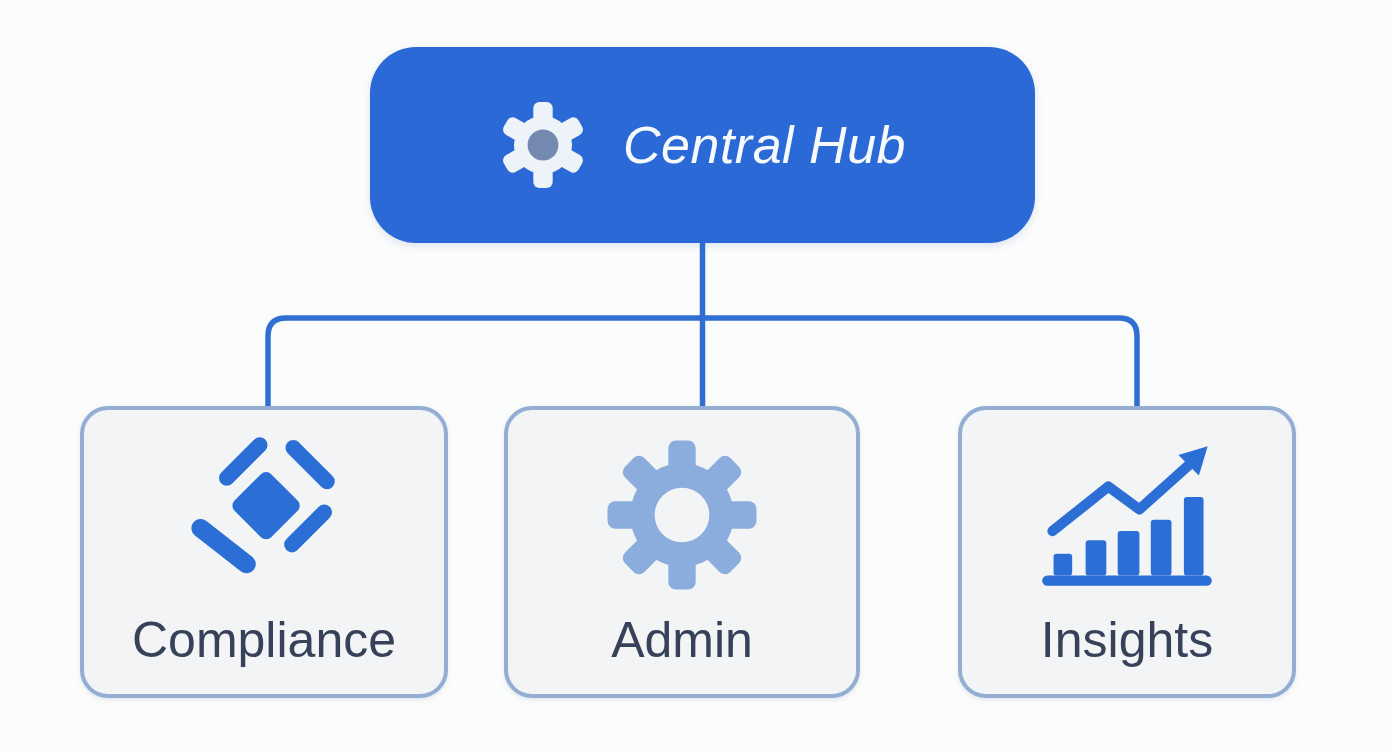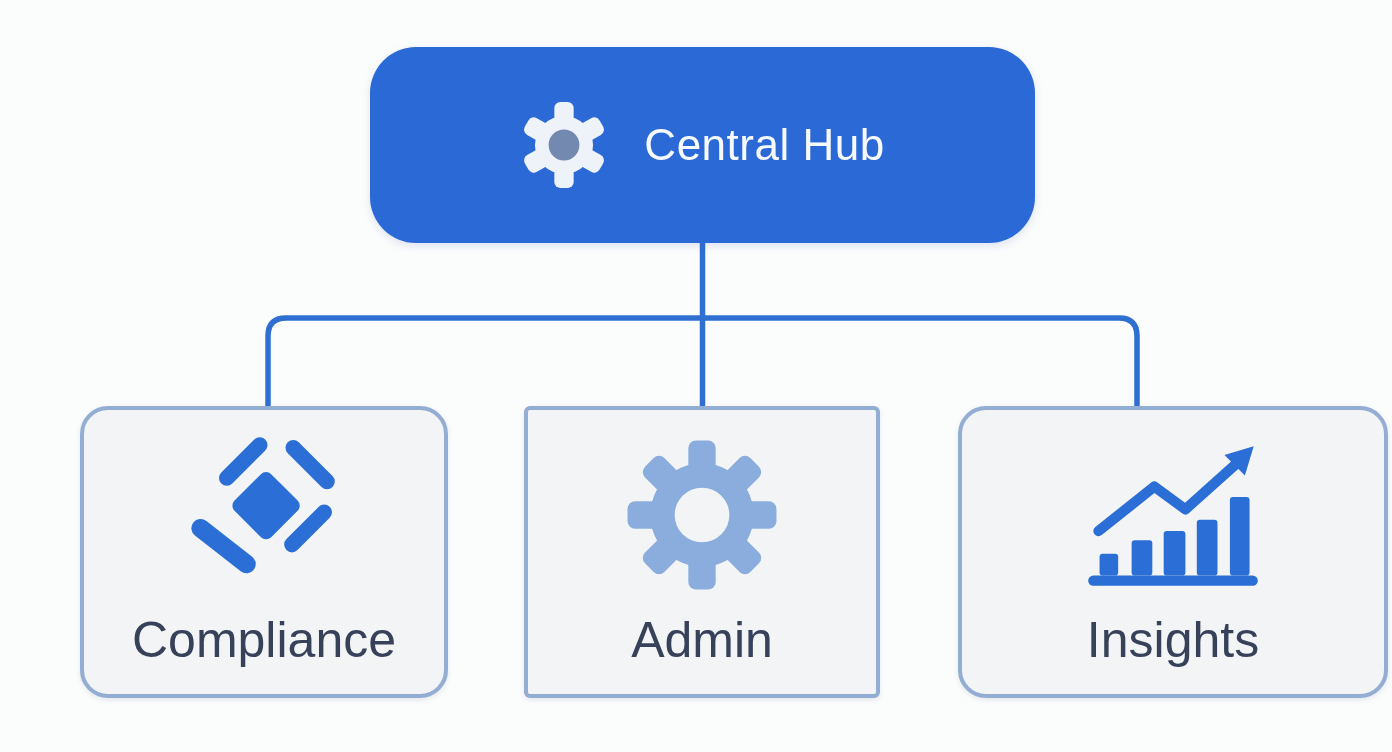--- a/index.html
+++ b/index.html
@@ -26,22 +26,23 @@
   .hub{
     position:absolute;left:370px;top:47px;width:665px;height:196px;
     background:var(--hub-background);
     border-radius:46px;
     display:flex;align-items:center;justify-content:center;gap:36px;
     box-shadow:0 3px 8px rgba(40,80,160,.14);
     z-index:2;
   }
   .hub-label{
     color:var(--hub-text);
-    font-size:44px;font-weight:500;letter-spacing:.5px;
+    font-size:52px;font-weight:500;letter-spacing:.5px;
     white-space:nowrap;
+    font-style:italic;
   }
   .connector-svg{position:absolute;left:0;top:0;z-index:1;}
   .card{
     position:absolute;top:406px;height:292px;
     background:var(--card-background);
     border:4px solid var(--card-border);
     border-radius:28px;
     box-sizing:border-box;
     display:flex;flex-direction:column;align-items:center;justify-content:flex-end;
     padding-bottom:26px;
@@ -51,22 +52,22 @@
   .card-icon{
     flex:1;display:flex;align-items:center;justify-content:center;
     width:100%;padding-top:6px;box-sizing:border-box;
   }
   .card-label{
     color:var(--card-label);
     font-size:50px;font-weight:500;
     line-height:1.1;white-space:nowrap;
   }
   .card-compliance{left:80px;width:368px;}
-  .card-admin{left:524px;width:356px;border-radius:6px;}
-  .card-insights{left:958px;width:430px;}
+  .card-admin{left:504px;width:356px;}
+  .card-insights{left:958px;width:338px;}
   svg{display:block;}
 </style>
 </head>
 <body>
 
 <div class="stage">
 
   <svg class="connector-svg" width="1392" height="752" viewBox="0 0 1392 752" aria-hidden="true">
     <path d="M 702.5 243 L 702.5 406
              M 268 406 L 268 336 Q 268 318 286 318 L 1119 318 Q 1137 318 1137 336 L 1137 406" fill="none" stroke="var(--connector)" stroke-width="5.5"></path>

